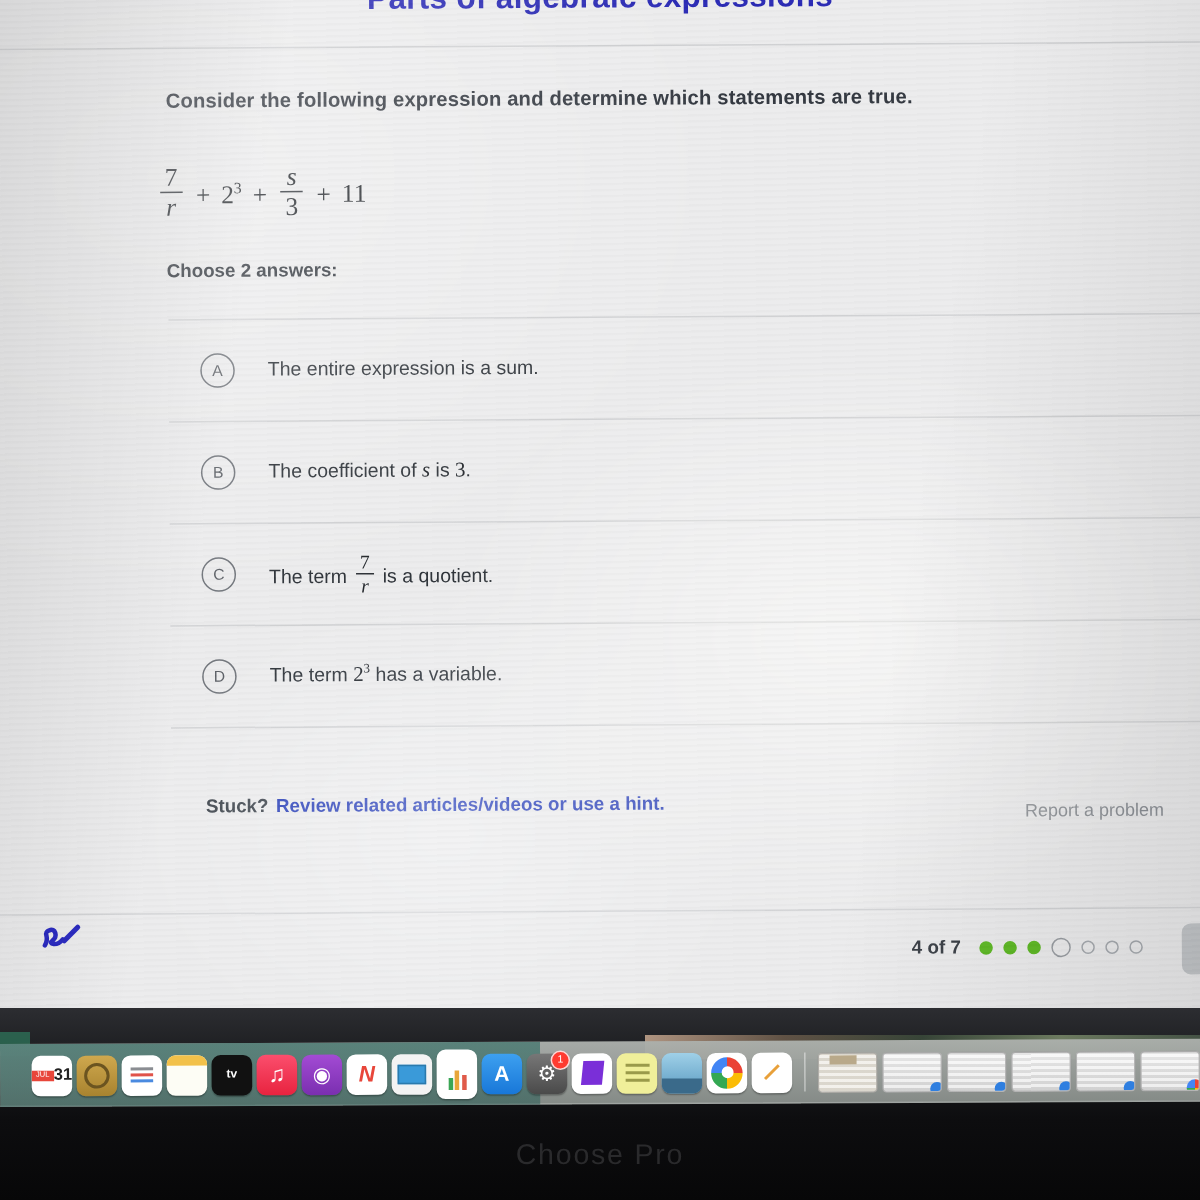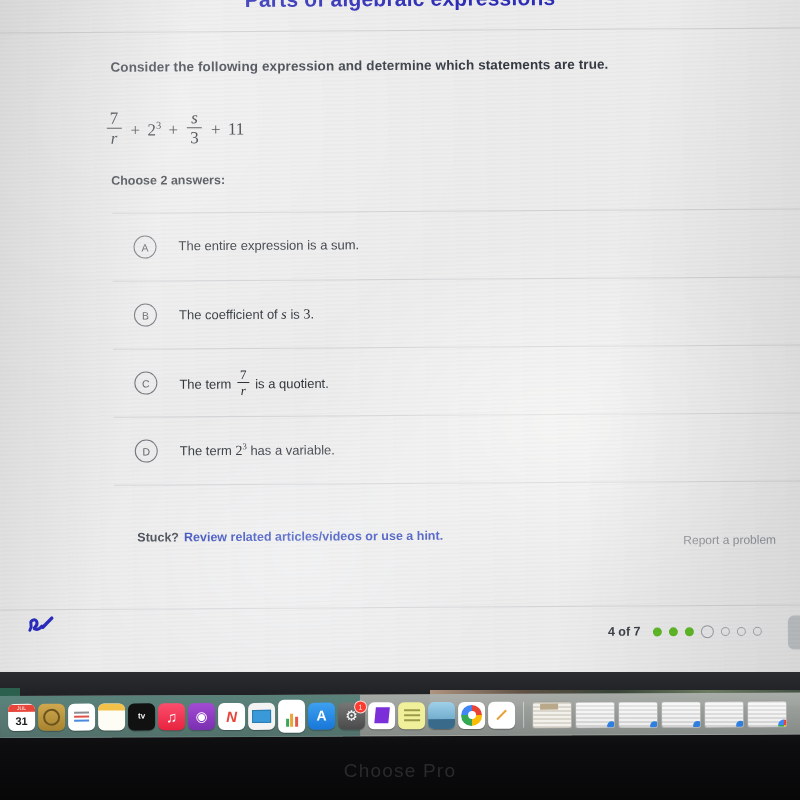--- a/index.html
+++ b/index.html
@@ -268,21 +268,21 @@
     <div class="brand">Choose Pro</div>
   </div>
 
   <div class="desk-left"></div>
   <div class="photo-strip"></div>
 
   <div class="dock">
     <div class="greenedge"></div>
     <div class="inner">
 
-      <div class="dicon" style="background:#fff;flex-direction:column;padding:0;">
+      <div class="dicon" style="background:#fff;flex-direction:row;padding:0;margin-left:13px;">
         <div style="background:#e8463a;color:#fff;width:100%;text-align:center;font-size:5px;line-height:7px;">JUL</div>
         <div style="color:#222;font-size:11px;font-weight:bold;line-height:18px;">31</div>
       </div>
 
       <div class="dicon" style="background:linear-gradient(180deg,#cfa84e,#a8832f);">
         <span style="width:13px;height:13px;border-radius:50%;border:2px solid #6b5420;"></span>
       </div>
 
       <div class="dicon" style="background:#fff;flex-direction:column;justify-content:center;gap:2px;">
         <span style="display:block;width:15px;height:2px;background:#8a8d92;"></span>

